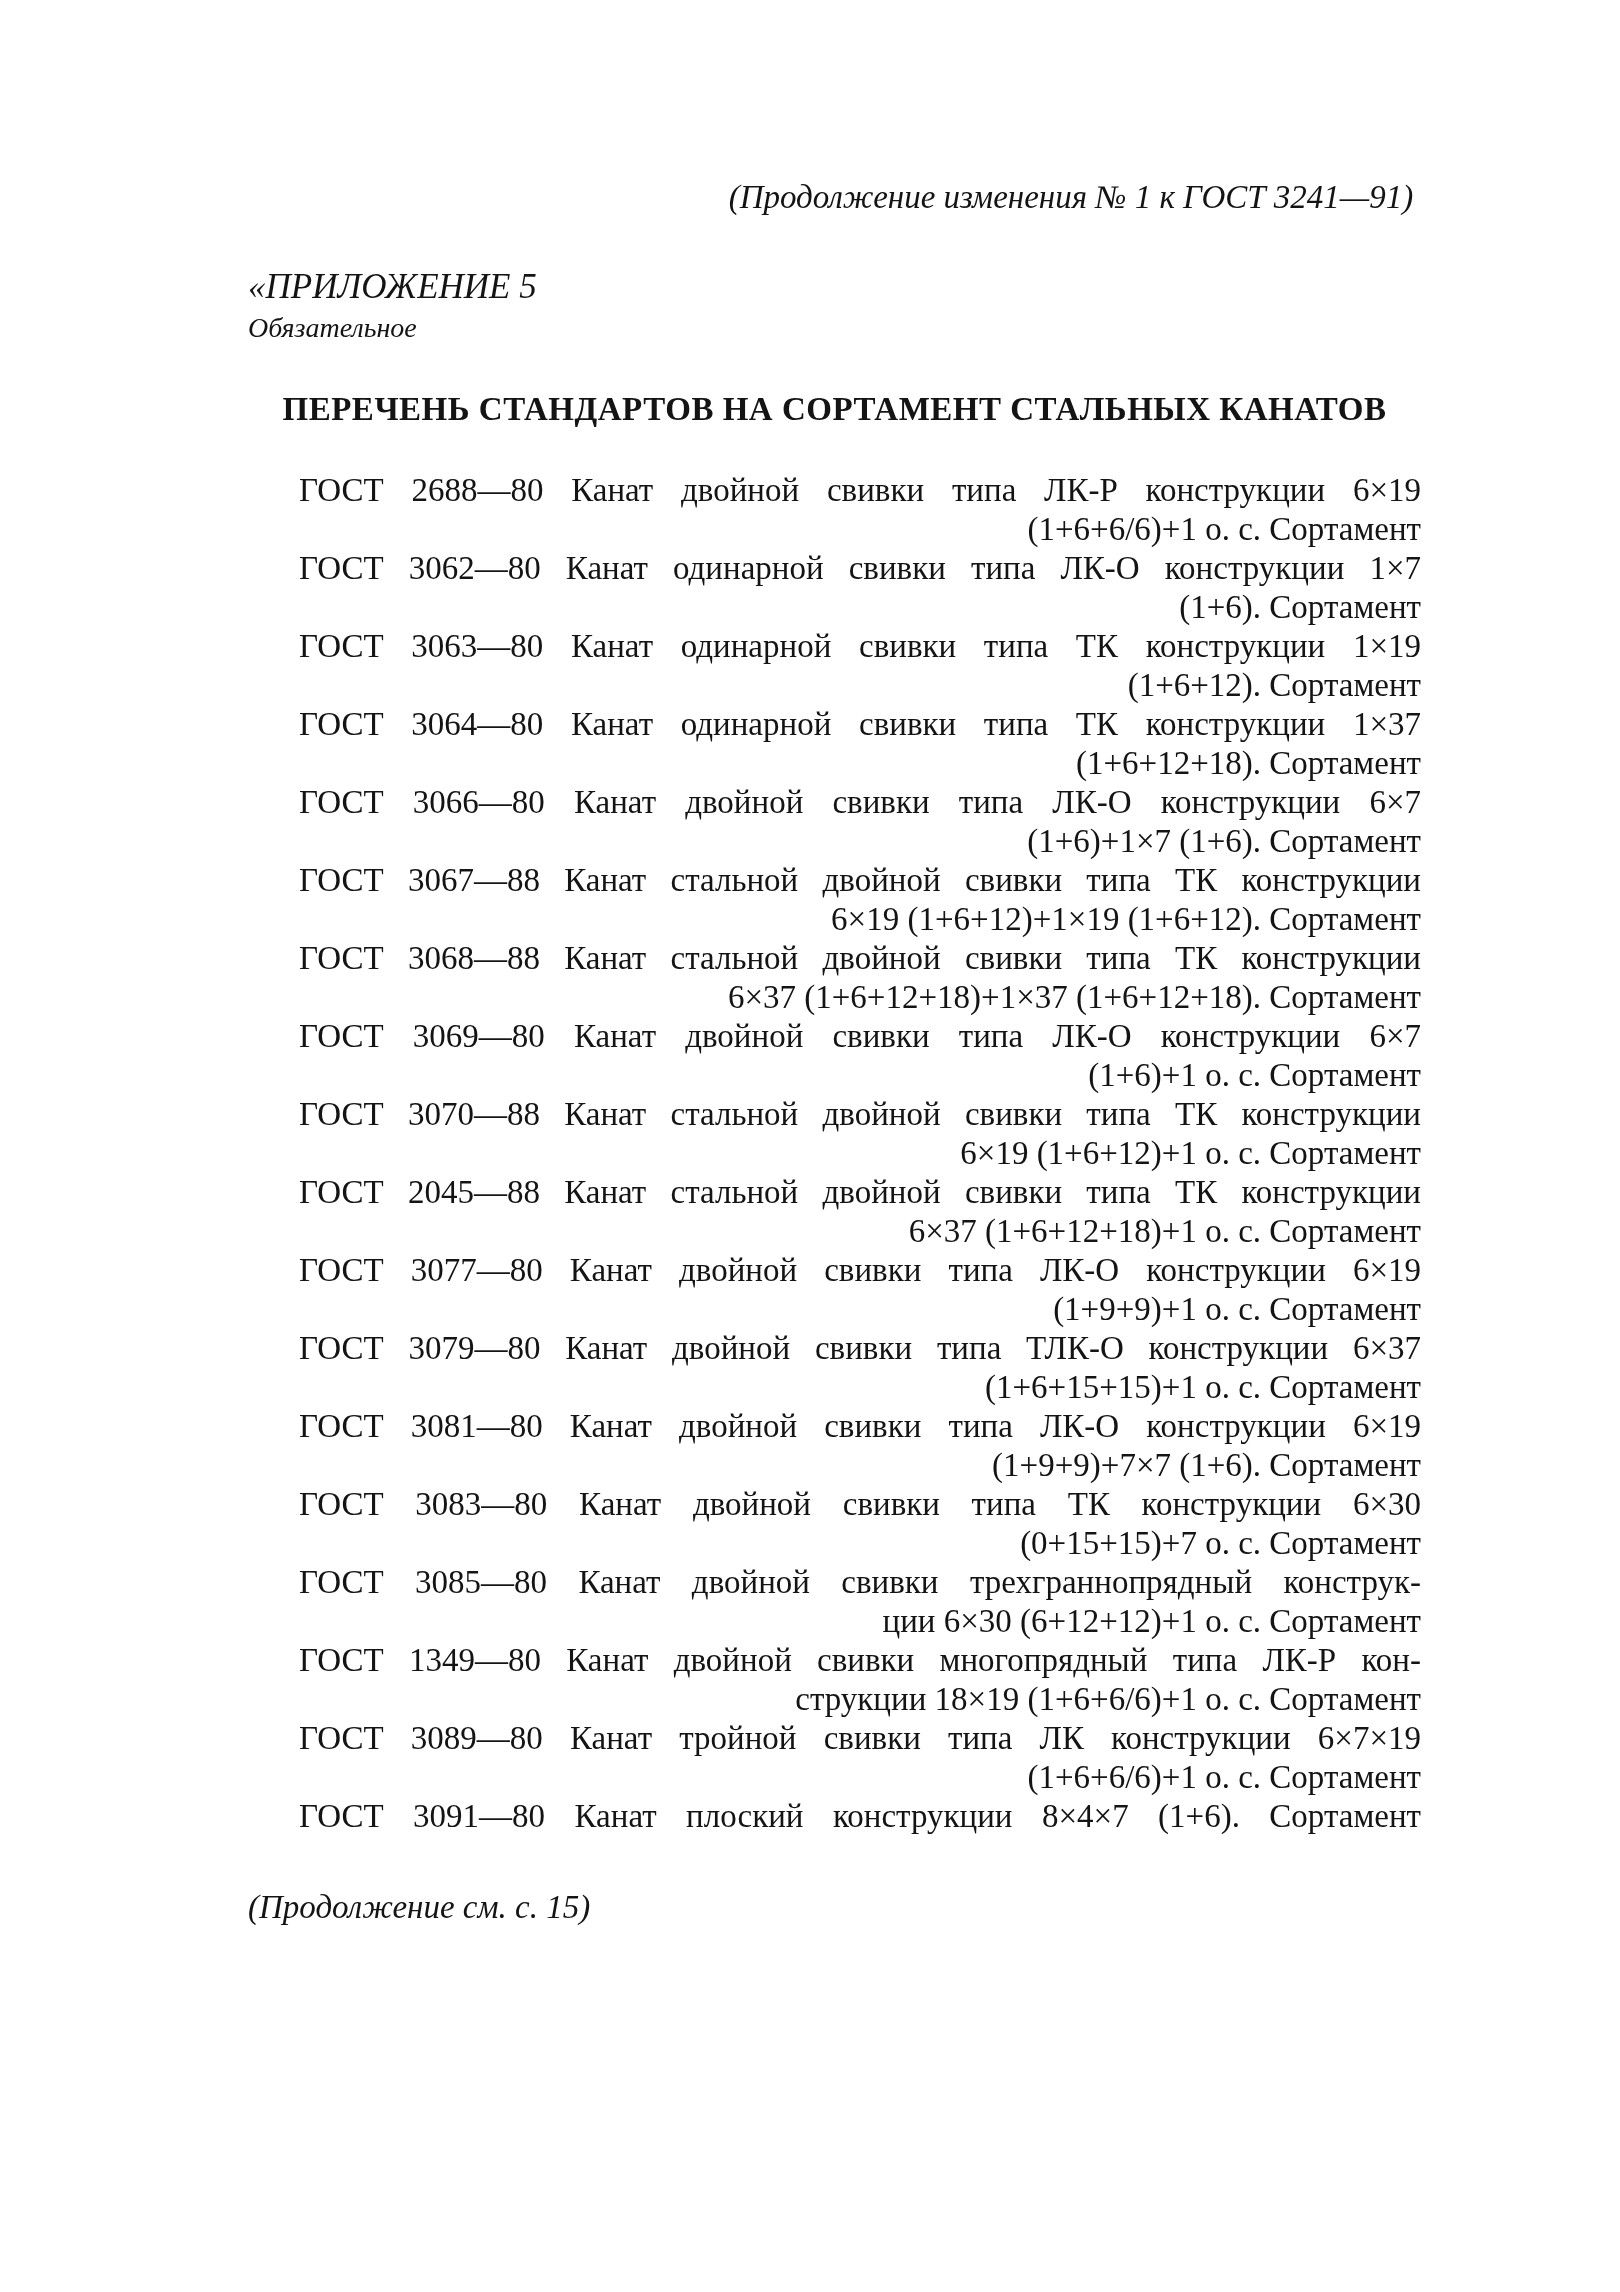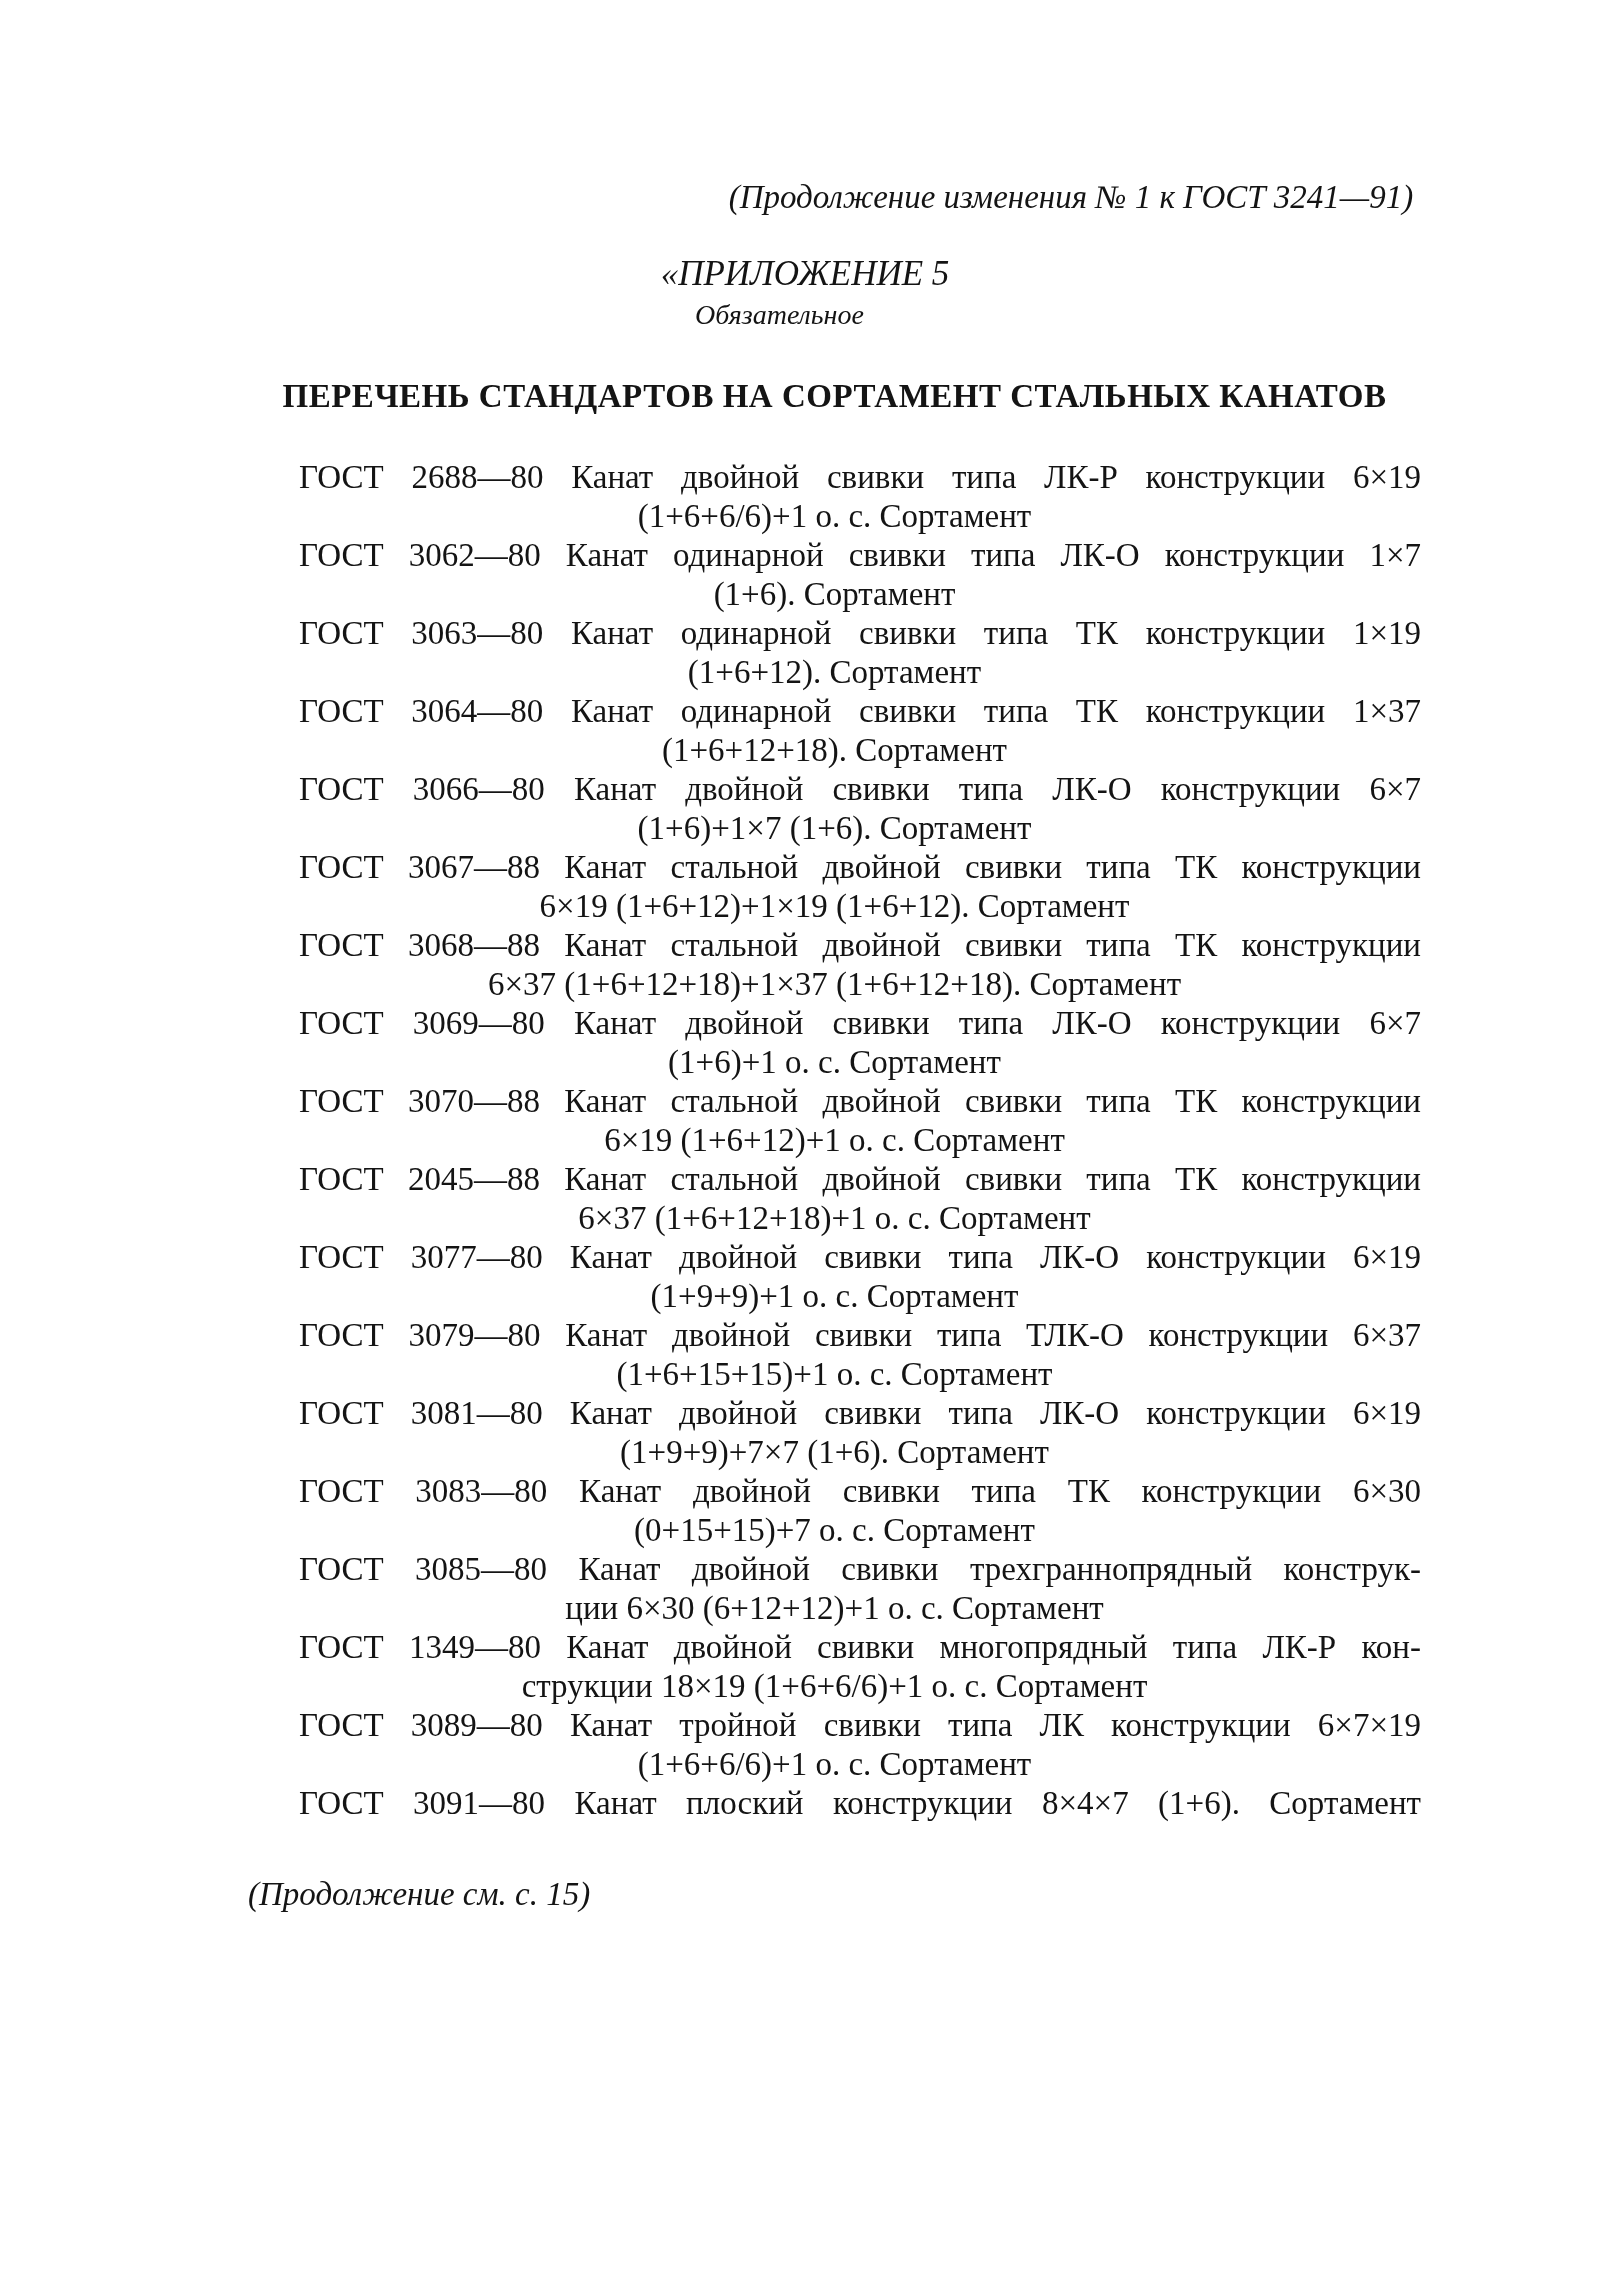--- a/index.html
+++ b/index.html
@@ -19,21 +19,21 @@
   }
   .italic { font-style: italic; }
 
   .continuation-note {
     margin-top: 177px;
     font-size: 33px;
     line-height: 40px;
     text-align: right;
     padding-right: 7.8px;
   }
-  .appendix { margin-top: 35px; text-align: center; }
+  .appendix { margin-top: 48px; text-align: left; }
   .appendix-label {
     font-size: 35px;
     line-height: 43px;
     padding-right: 59px;
   }
   .appendix-type {
     font-size: 28px;
     line-height: 40px;
     padding-right: 110px;
   }
@@ -49,21 +49,21 @@
     margin-top: 41px;
     font-size: 33px;
     line-height: 39px;
   }
   .standards .line.first {
     text-indent: 51px;
     text-align: justify;
     text-align-last: justify;
   }
   .standards .line.rest {
-    text-align: center;
+    text-align: right;
   }
   .footer-note {
     margin-top: 51px;
     font-size: 33px;
     line-height: 40px;
     text-align: left;
     padding-right: 2px;
   }
 </style>
 </head>

